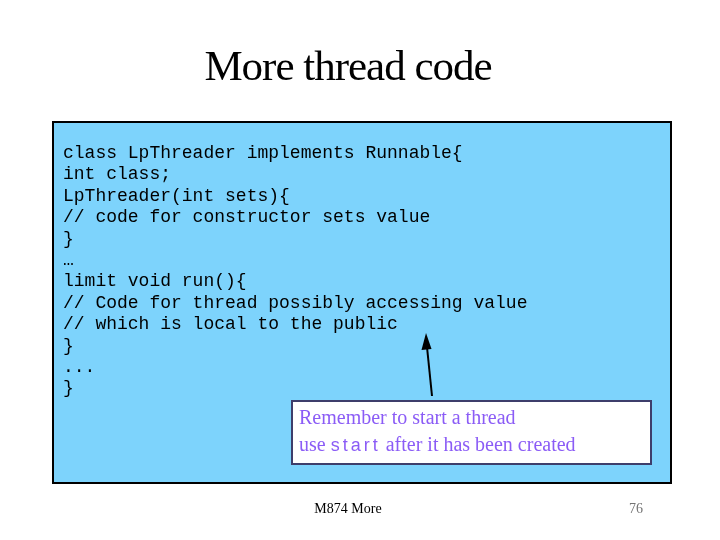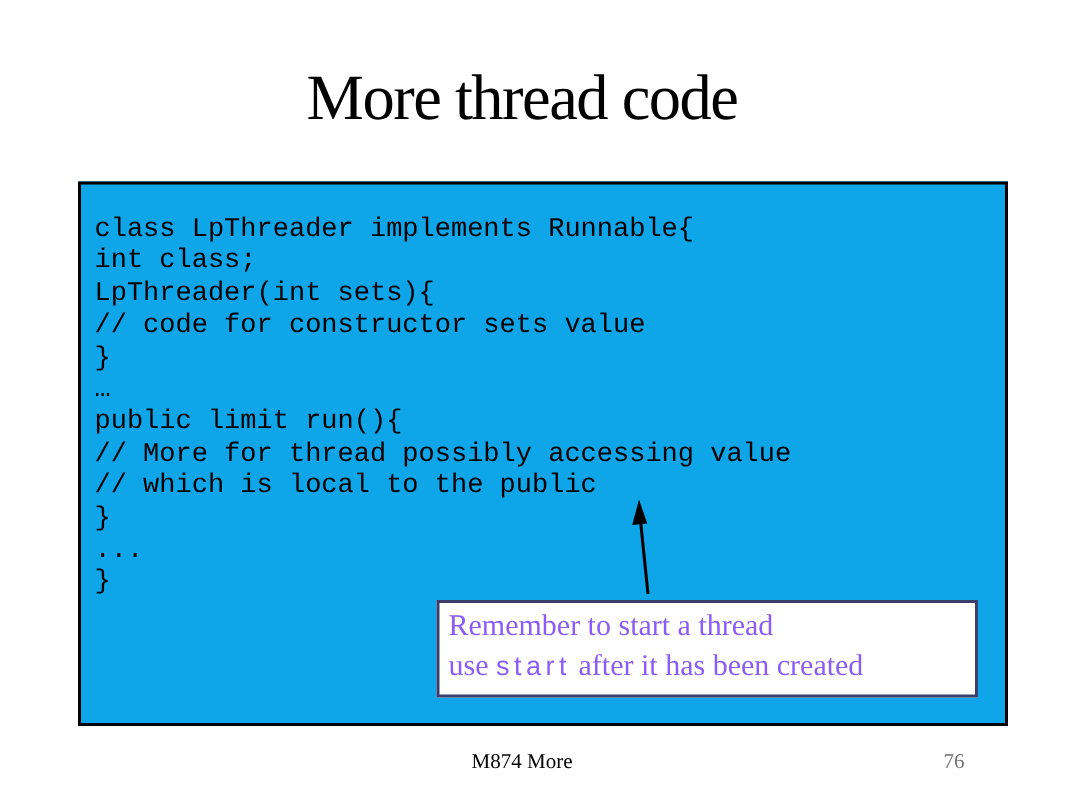--- a/index.html
+++ b/index.html
@@ -21,21 +21,21 @@
     font-size: 43px;
     line-height: 1.0;
     letter-spacing: -1px;
     color: #000000;
   }
   .code-box {
     position: absolute;
     left: 52px; top: 121px;
     width: 620px; height: 363px;
     border: 2px solid #000000;
-    background: #0ea5e9;
+    background: #7dd3fc;
     padding: 20px 8px 0 9px;
   }
   .code-line {
     font-family: "Liberation Mono", "DejaVu Sans Mono", monospace;
     font-size: 18px;
     line-height: 21.4px;
     white-space: pre;
     color: #000000;
   }
   .arrow-svg {
@@ -86,22 +86,22 @@
 
   <h1 class="title">More thread code</h1>
 
   <div class="code-box">
     <div class="code-line">class LpThreader implements Runnable{</div>
     <div class="code-line">int class;</div>
     <div class="code-line">LpThreader(int sets){</div>
     <div class="code-line">// code for constructor sets value</div>
     <div class="code-line">}</div>
     <div class="code-line">…</div>
-    <div class="code-line">public limit run(){</div>
-    <div class="code-line">// More for thread possibly accessing value</div>
+    <div class="code-line">limit void run(){</div>
+    <div class="code-line">// Code for thread possibly accessing value</div>
     <div class="code-line">// which is local to the public</div>
     <div class="code-line">}</div>
     <div class="code-line">...</div>
     <div class="code-line">}</div>
   </div>
 
   <svg class="arrow-svg" viewBox="0 0 30 72" aria-hidden="true">
     <line x1="20" y1="67" x2="15" y2="18" stroke="#000000" stroke-width="2"></line>
     <polygon points="14,4 9.5,21 19.5,20" fill="#000000"></polygon>
   </svg>

